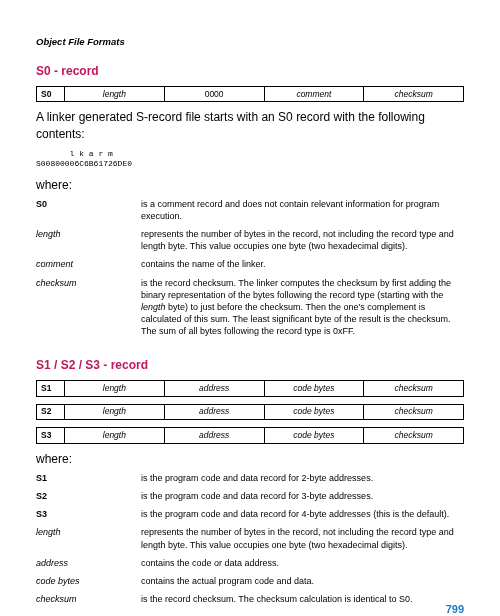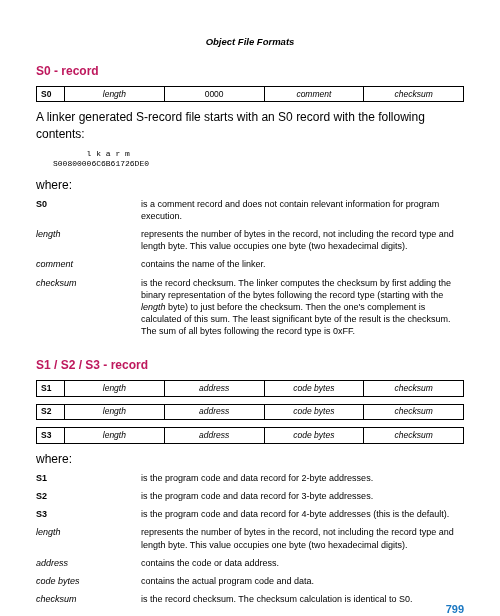--- a/index.html
+++ b/index.html
@@ -12,21 +12,21 @@
     line-height: 1.35;
     color: #000;
     width: 500px;
   }
   .page {
     padding: 36px 36px 20px 36px;
     position: relative;
     min-height: 616px;
   }
   .header-right {
-    text-align: center;
+    text-align: left;
     font-weight: bold;
     font-style: italic;
     font-size: 9.5px;
     margin-bottom: 14px;
   }
   h2 {
     color: #be185d;
     font-size: 12px;
     font-weight: bold;
     margin: 0 0 7px 0;
@@ -53,21 +53,21 @@
     text-align: left;
     width: 28px;
   }
   table.rec td.norm { font-style: normal; }
   p { margin: 0 0 7px 0; font-size: 12px; }
   p.where { margin-top: 4px; margin-bottom: 5px; }
   pre.mono {
     font-family: "Courier New", monospace;
     font-size: 8px;
     white-space: pre;
-    margin: 0 0 7px 17px;
+    margin: 0 0 7px 0;
     line-height: 1.3;
   }
   .deflist { display: table; width: 100%; }
   .defrow { display: table-row; }
   .defterm {
     display: table-cell;
     width: 105px;
     padding: 0 6px 6px 0;
     vertical-align: top;
     font-size: 9px;

